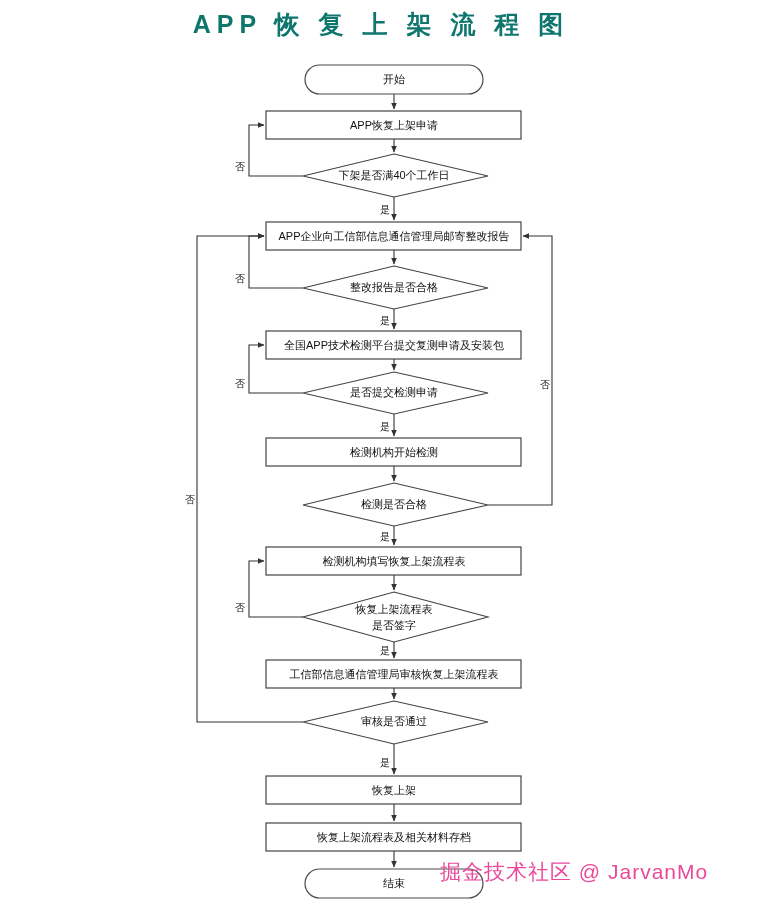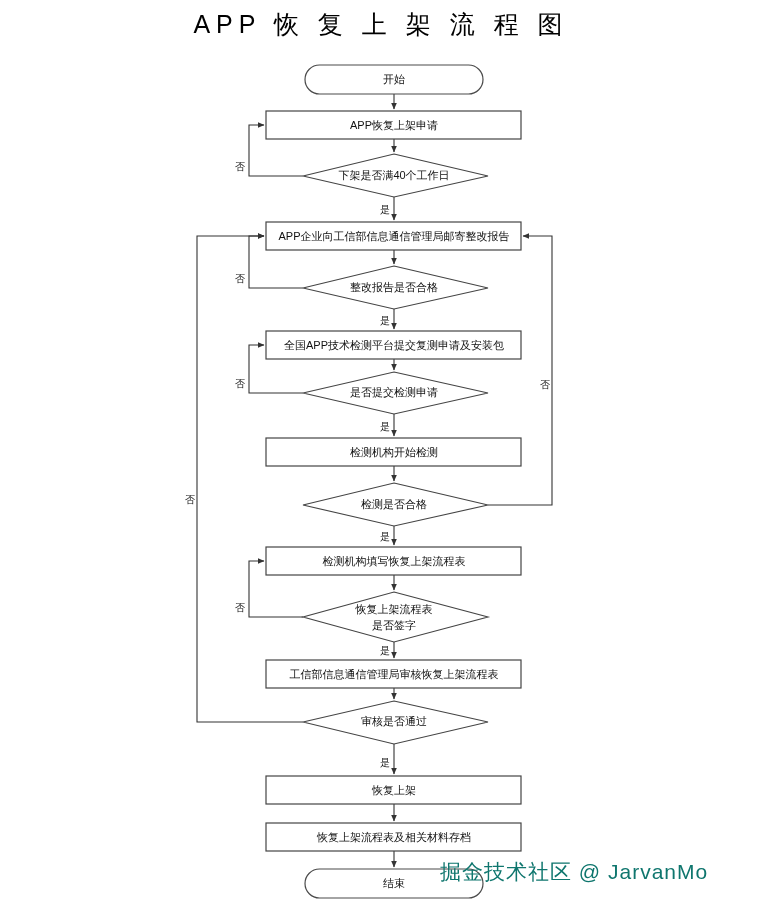--- a/index.html
+++ b/index.html
@@ -7,43 +7,43 @@
     width:762px;height:907px;
     background:#ffffff;
     font-family:"Liberation Sans","DejaVu Sans",sans-serif;
     overflow:hidden;
     position:relative;
   }
   #chart-title{
     position:absolute;left:0;top:8px;width:762px;
     text-align:center;
     font-size:25px;
-    font-weight:normal;
+    font-weight:bold;
     letter-spacing:6px;
-    color:#000000;
+    color:#0f766e;
   }
   svg#flow{position:absolute;left:0;top:0;width:762px;height:907px;}
   .node-rect{fill:#ffffff;stroke:#444444;stroke-width:1.2;}
   .node-round{fill:#ffffff;stroke:#4a4a4a;stroke-width:1.2;}
   .node-diamond{fill:#ffffff;stroke:#444444;stroke-width:1.1;}
   .node-text{
     font-family:"Liberation Sans","DejaVu Sans",sans-serif;
     font-size:11px;fill:#111111;text-anchor:middle;
     dominant-baseline:middle;
   }
   .edge-line{stroke:#333333;stroke-width:1.1;fill:none;}
   .edge-label{
     font-family:"Liberation Sans","DejaVu Sans",sans-serif;
     font-size:10px;fill:#111111;text-anchor:middle;
   }
   #watermark{
     position:absolute;
     left:440px;top:858px;
     font-size:21px;
-    color:#0f766e;
+    color:#ec4899;
     font-family:"Liberation Sans","DejaVu Sans",sans-serif;
     letter-spacing:1px;
     white-space:nowrap;
     pointer-events:none;
   }
 </style>
 </head>
 <body>
 
 <div id="chart-title">APP 恢 复 上 架 流 程 图</div>

